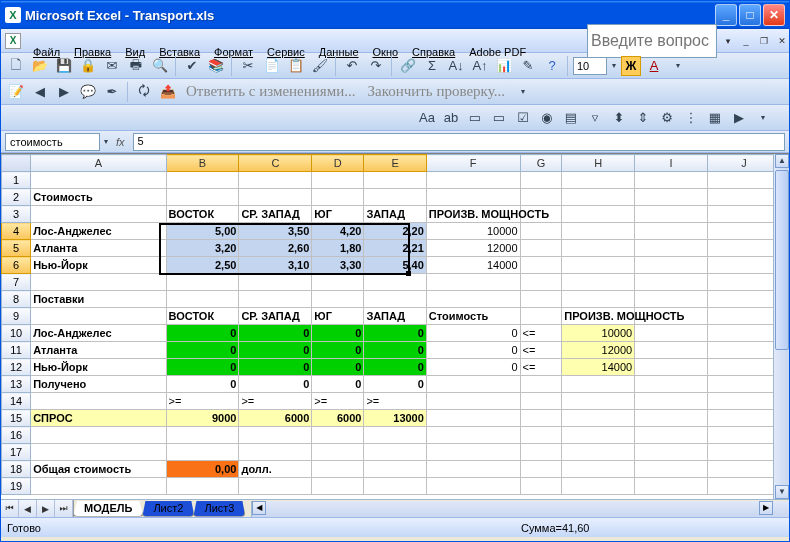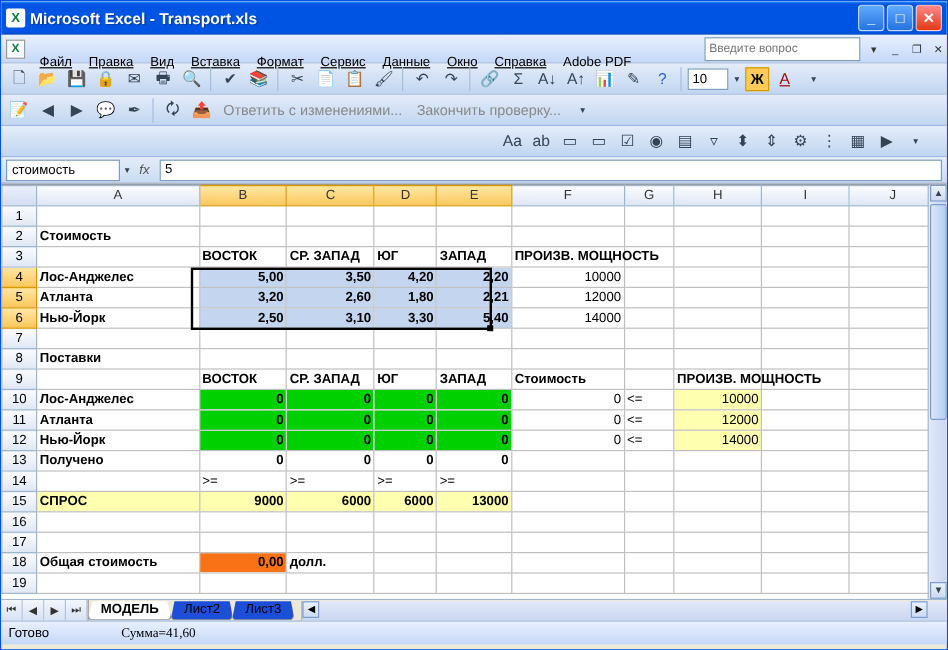--- a/index.html
+++ b/index.html
@@ -75,24 +75,24 @@
   }
   .menubar .menu-item {
     padding: 2px 6px;
     cursor: pointer;
     margin-top: 23px;
   }
   .menubar .menu-item u { text-decoration: underline; }
   .menubar .spacer { flex: 1; }
   .menubar .askbox {
     width: 130px;
-    height: 20px;
+    height: 34px;
     background: #fff;
     border: 1px solid #7b9ebd;
-    font-size: 10px;
+    font-size: 16px;
     color: #888;
     padding: 1px 3px;
   }
   .menubar .mdi-btn {
     width: 14px; height: 14px;
     display: inline-flex; align-items:center; justify-content:center;
     margin-left: 2px;
     color: #333;
     font-size: 9px;
   }
@@ -113,21 +113,22 @@
     align-items: center;
     justify-content: center;
     font-size: 13px;
     border-radius: 2px;
     color: #345;
   }
   .tb-sep { width: 2px; height: 20px; border-left: 1px solid #a7bde0; margin: 0 2px;}
   .tb-text-btn {
     padding: 2px 5px;
     color: #888;
-    font-size: 12px;
+    font-size: 15px;
+    font-family: Liberation Serif, serif;
   }
   .fontsize-box {
     width: 34px; height: 18px;
     background: #fff;
     border: 1px solid #7b9ebd;
     font-size: 11px;
     padding: 1px 3px;
     text-align: left;
   }
   .bold-btn {
@@ -342,21 +343,21 @@
     height: 20px;
     background: linear-gradient(#e8f0ff,#c5d8f8);
     border-top: 1px solid #9db8e8;
     display: flex;
     align-items: center;
     padding: 0 6px;
     font-size: 11px;
     gap: 60px;
   }
   .statusbar .status-left { flex:0 0 auto;}
-  .statusbar .status-sum {  font-family: Liberation Serif, serif;}
+  .statusbar .status-sum { margin-left: 420px;}
 </style>
 </head>
 <body>
 
 <div class="titlebar">
   <span class="app-icon">X</span>
   <span class="title-text">Microsoft Excel - Transport.xls</span>
   <div class="win-btns">
     <div class="win-btn min">_</div>
     <div class="win-btn max">□</div>

